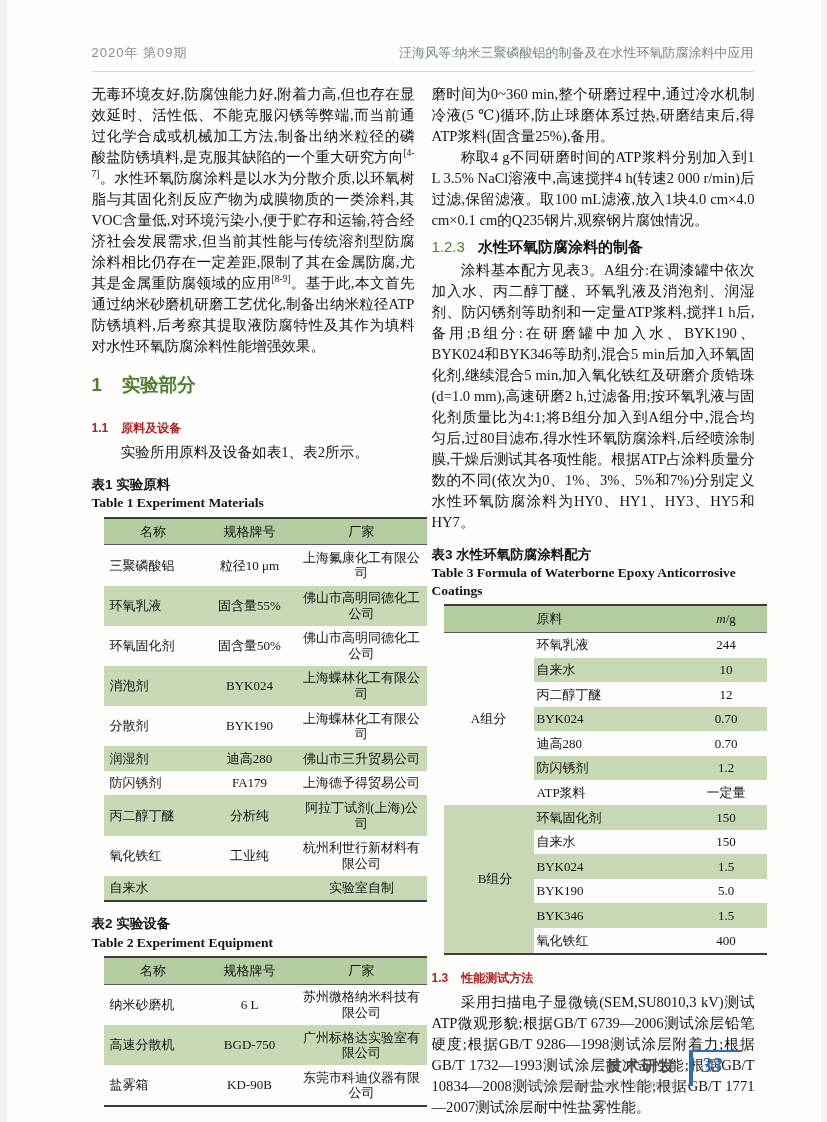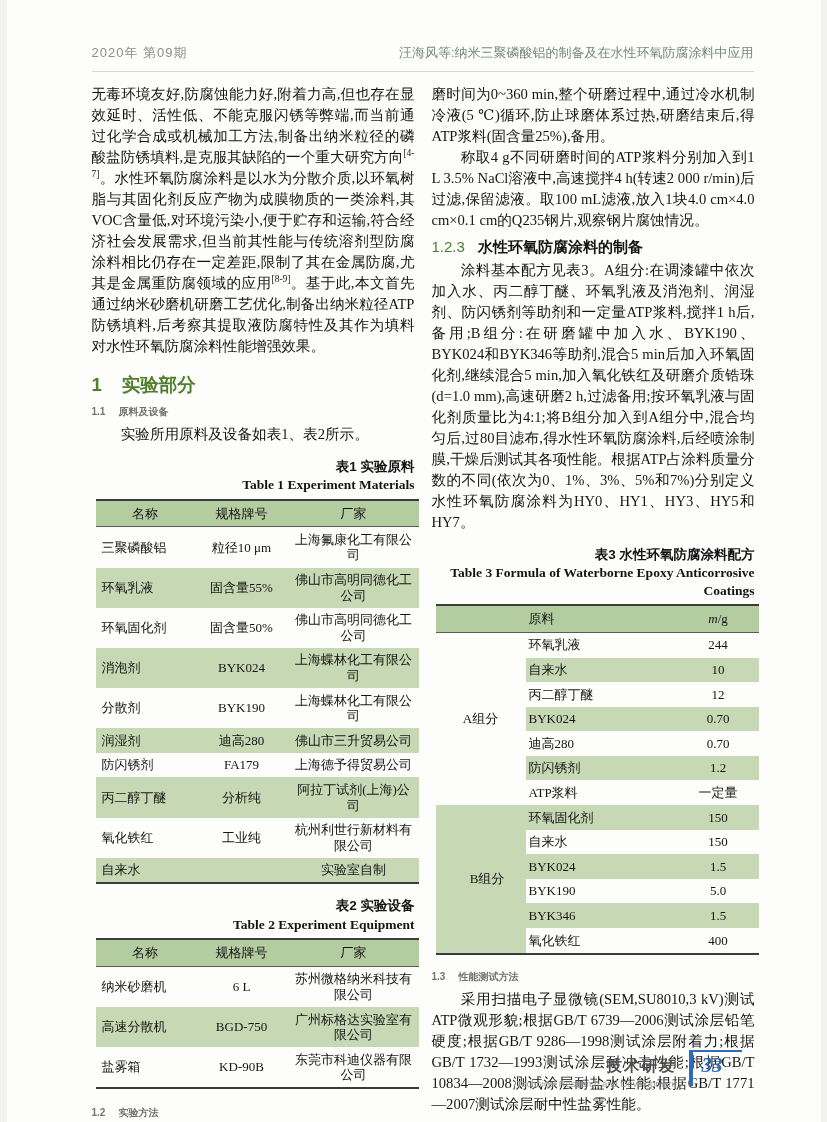--- a/index.html
+++ b/index.html
@@ -20,35 +20,35 @@
   
   .content{position:absolute;top:84px;left:85px;width:663px;display:flex;gap:17px;}
   .col{width:323px;}
   p{margin:0;font-size:14.6px;line-height:1.44;text-align:justify;}
   p.ind{text-indent:2em;}
   sup.ref{font-size:9.5px;line-height:0;}
   
   .h1{margin:15px 0 7px;font-family:"Liberation Sans","DejaVu Sans",sans-serif;
       font-size:18.5px;font-weight:bold;color:#4f7e2d;}
   .h1 .num{margin-right:20px;}
-  .h2{margin:8px 0 5px;font-family:"Liberation Sans","DejaVu Sans",sans-serif;
-      font-size:10px;font-weight:bold;color:#737373;}
+  .h2{margin:23px 0 5px;font-family:"Liberation Sans","DejaVu Sans",sans-serif;
+      font-size:12px;font-weight:bold;color:#b91c1c;}
   .h2 .num{margin-right:13px;}
   .h3{margin:7px 0 3px;font-size:15px;font-weight:bold;}
   .h3 .num{color:#4f7e2d;font-family:"Liberation Sans","DejaVu Sans",sans-serif;
       font-weight:normal;margin-right:13px;}
   .h3 .ttl{color:#151515;}
   
-  .caption{text-align:right;margin-top:13px;}
+  .caption{text-align:left;margin-top:13px;}
   .cap-zh{font-family:"Liberation Sans","DejaVu Sans",sans-serif;
       font-size:13.5px;font-weight:bold;line-height:1.35;}
   .cap-en{font-family:"Liberation Serif","DejaVu Serif",serif;
       font-size:13.5px;font-weight:bold;line-height:1.3;}
   
-  table{border-collapse:collapse;width:100%;margin:5px 4px 4px;
+  table{border-collapse:collapse;width:100%;margin:5px 12px 4px;
       font-size:13px;line-height:1.2;
       border-top:2px solid #3c3c3c;border-bottom:2px solid #3c3c3c;}
   thead th{background:#b4cda0;font-weight:normal;padding:5px 3px;
       border-bottom:1px solid #5a5a5a;
       font-family:"Liberation Sans","DejaVu Sans",sans-serif;}
   td{padding:4.5px 3px;text-align:center;}
   tr.stripe td{background:#c7d9b4;}
   
   .t12 td.c0{text-align:left;padding-left:6px;width:90px;}
   .t12 td.c1{width:88px;}

